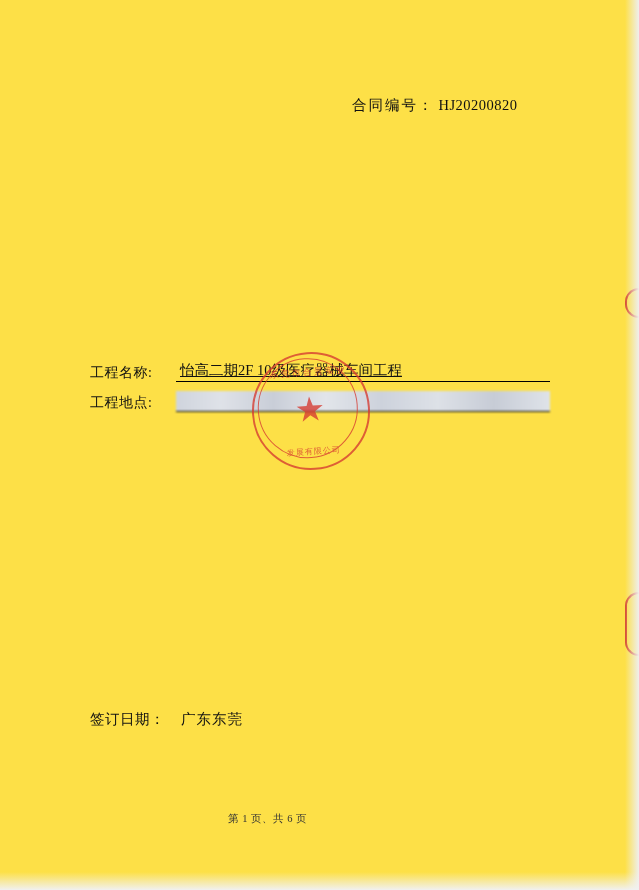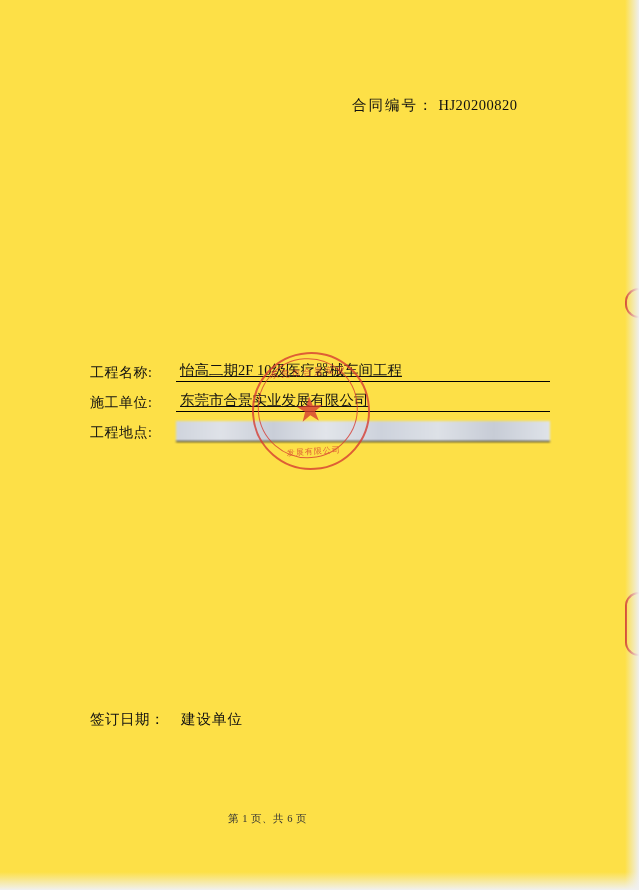--- a/index.html
+++ b/index.html
@@ -196,43 +196,39 @@
 
 
   <div class="fields">
 
     <div class="field-row">
       <div class="field-label">工程名称:</div>
       <div class="field-value">怡高二期2F 10级医疗器械车间工程</div>
     </div>
 
 
-    <div class="field-row">
-      <div class="field-label">施工单位:</div>
-      <div class="field-value">东莞市合景实业发展有限公司</div>
-    </div>
 
     <div class="field-row">
       <div class="field-label">工程地点:</div>
       <div class="field-value blurred">广东省东莞市厚街镇赤岭工业区</div>
     </div>
 
   </div>
 
   <div class="seal">
     <div class="inner-ring"></div>
     <div class="top-text">东莞市合景实业</div>
     <div class="star">★</div>
     <div class="bottom-text">发展有限公司</div>
   </div>
 
   <div class="signing">
     <div class="sign-row">
       <div class="sign-label">签订日期：</div>
-      <div class="sign-value">建设单位</div>
+      <div class="sign-value">广东东莞</div>
     </div>
   </div>
 
   <div class="footer">第 1 页、共 6 页</div>
 
   <div class="edge-stamp s1"></div>
   <div class="edge-stamp s2"></div>
   <div class="scan-shade-right"></div>
   <div class="scan-shade-bottom"></div>
 

